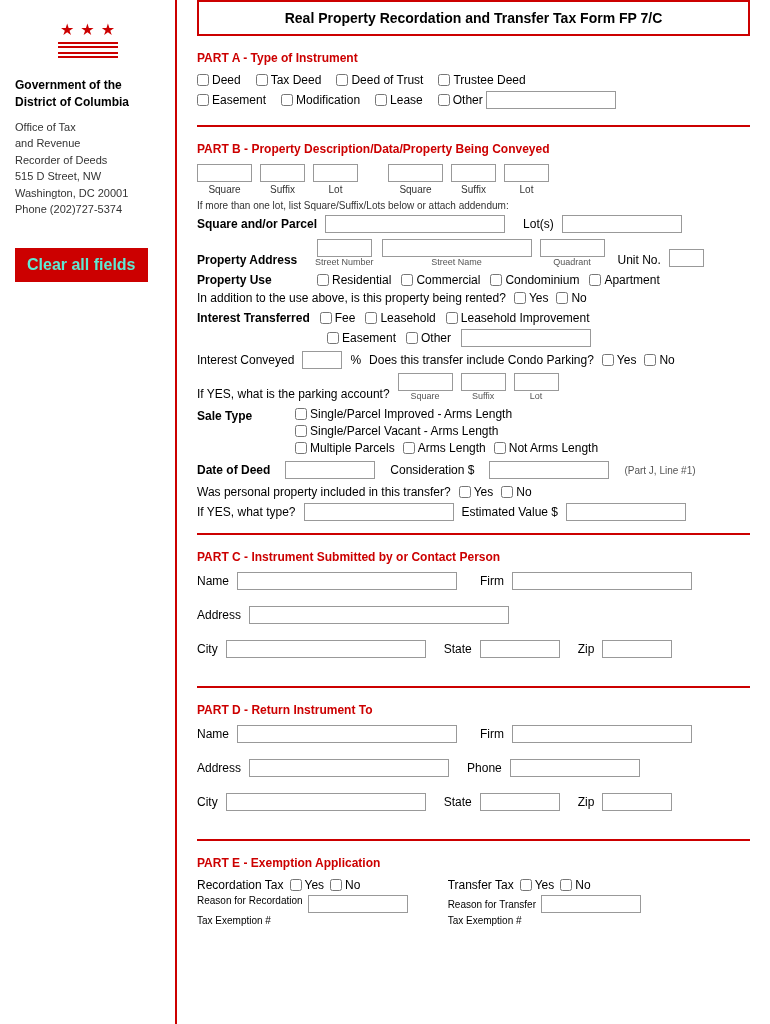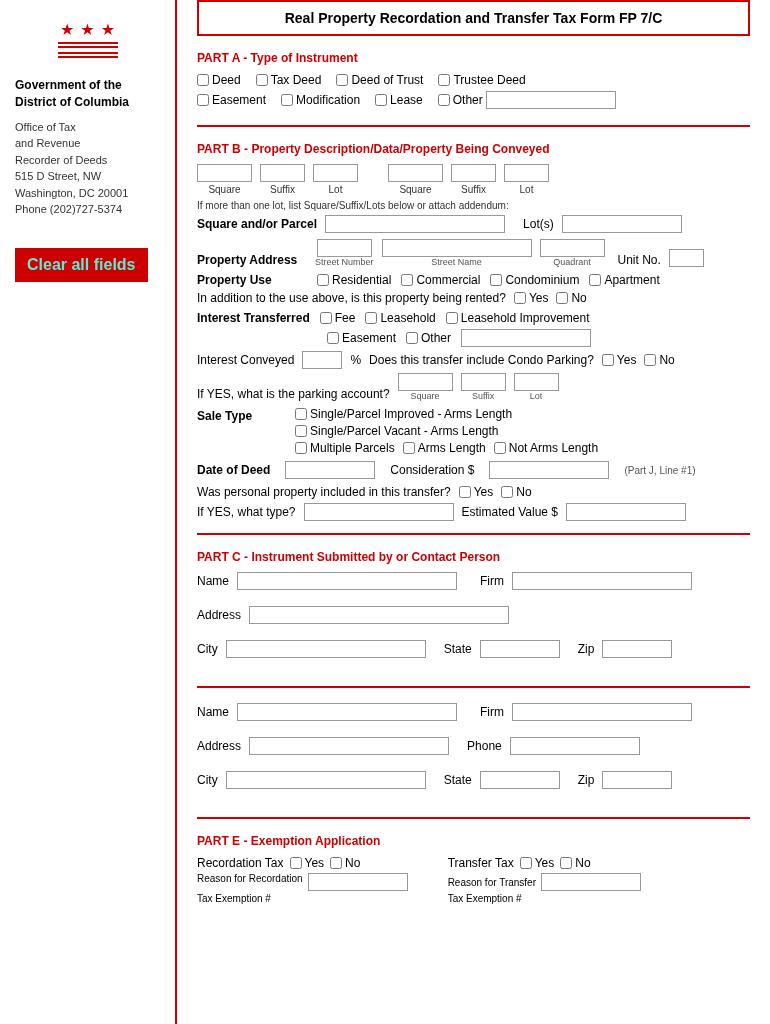--- a/index.html
+++ b/index.html
@@ -361,20 +361,21 @@
         <span>City</span>
         <input type="text" style="width: 200px;">
         <span style="margin-left:10px;">State</span>
         <input type="text" style="width: 80px;">
         <span style="margin-left:10px;">Zip</span>
         <input type="text" style="width: 70px;">
       </div>
     </div>
 
     <div class="section">
+      <div class="section-title">PART D - Return Instrument To</div>
       <div class="form-row">
         <span>Name</span>
         <input type="text" style="width: 220px;">
         <span style="margin-left:15px;">Firm</span>
         <input type="text" style="width: 180px;">
       </div>
       <div class="form-row">
         <span>Address</span>
         <input type="text" style="width: 200px;">
         <span style="margin-left:10px;">Phone</span>

